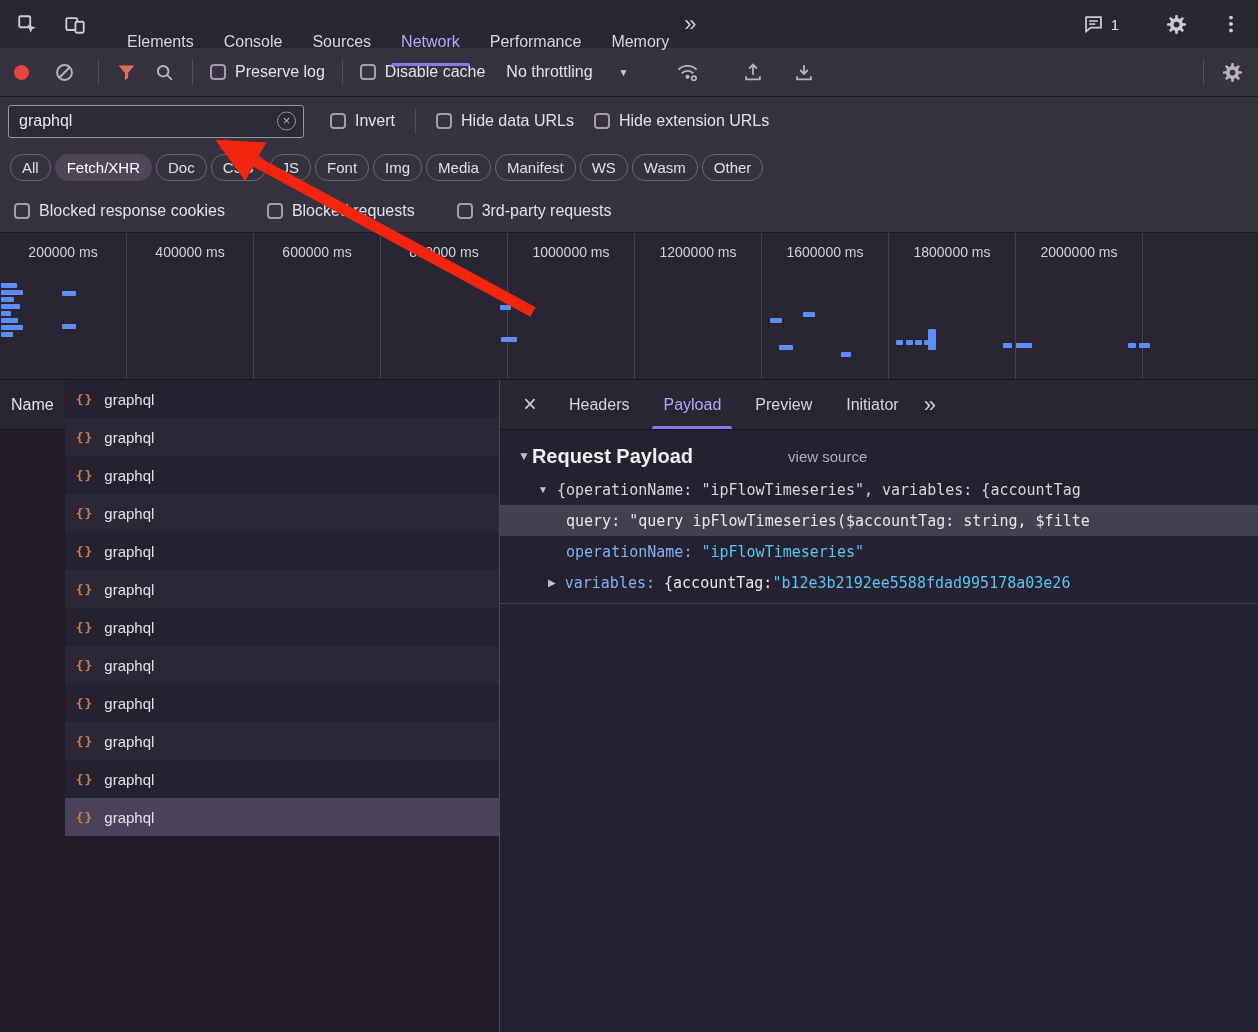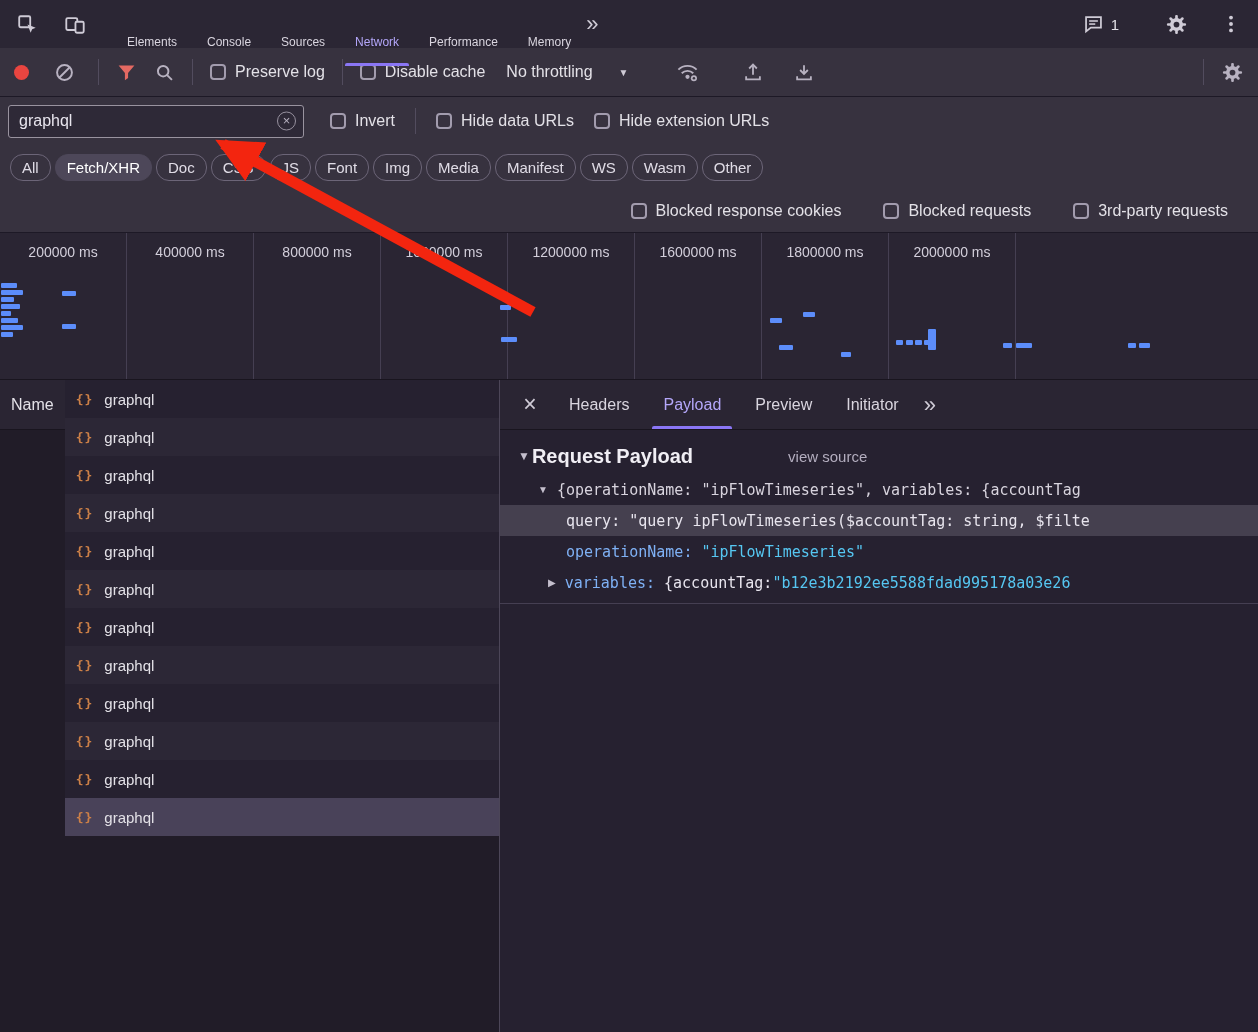--- a/index.html
+++ b/index.html
@@ -7,21 +7,21 @@
   body { font-family:"Liberation Sans", sans-serif; color:#e3e1e7; overflow:hidden; }
 
   .app { width:1258px; height:1032px; display:flex; flex-direction:column; position:relative; overflow:hidden; background:#262130; }
 
   .icon { display:inline-block; vertical-align:middle; }
   .icon svg { display:block; }
 
   
   .tabbar { height:48px; flex:none; background:#2b2634; display:flex; align-items:center; --hole:#2b2634; }
   .win-icons { display:flex; align-items:center; gap:26px; padding:0 26px 0 16px; color:#cfcbd6; }
-  .tab { height:100%; display:flex; align-items:center; padding:0 15px; font-size:12px; color:#d9d5df; position:relative; cursor:default;margin-top:36px; }
+  .tab { height:100%; display:flex; align-items:center; padding:0 15px; font-size:16px; color:#d9d5df; position:relative; cursor:default;margin-top:36px; }
   .tab.active { color:#b4a7fa; }
   .tab.active::after { content:""; position:absolute; left:5px; right:5px; bottom:0; height:3px; background:#8a76f5; border-radius:2px 2px 0 0; }
   .tabbar-right { margin-left:auto; display:flex; align-items:center; gap:22px; padding-right:16px; color:#cfcbd6; }
   .overflow-chevron { font-size:22px; color:#cfcbd6; line-height:1; }
   .msg-group { display:flex; align-items:center; gap:7px; margin-left:70px; }
   .msg-count { font-size:15px; color:#e3e1e7; }
 
   
   .toolbar { height:49px; flex:none; background:#37323f; border-bottom:1px solid #1d1926; display:flex; align-items:center; padding:0 14px; gap:17px; color:#b8b2c1; --hole:#37323f; }
   .record-dot { width:15px; height:15px; border-radius:50%; background:#e94540; flex:none; }
@@ -37,21 +37,21 @@
   .filter-wrap { position:relative; width:296px; flex:none; }
   .filter-input { width:100%; height:33px; background:#2e2937; border:1px solid #99939f; border-radius:3px; color:#e8e5ee; font-size:16px; font-family:"Liberation Sans",sans-serif; padding:0 32px 0 10px; outline:none; }
   .clear-btn { position:absolute; right:8px; top:50%; transform:translateY(-50%); width:19px; height:19px; border:1.5px solid #97919f; border-radius:50%; color:#b8b2c1; font-size:13px; line-height:16px; text-align:center; }
 
   
   .chipsrow { height:45px; flex:none; background:#37323f; display:flex; align-items:center; padding:0 10px; gap:4px; }
   .chip { border:1px solid #6c6578; background:transparent; border-radius:13px; padding:4px 11px; font-size:15px; color:#e0dce6; font-family:"Liberation Sans",sans-serif; white-space:nowrap; }
   .chip.selected { background:#4d4759; border-color:#4d4759; color:#fff; }
 
   
-  .checksrow { height:42px; flex:none; background:#37323f; display:flex; align-items:center; padding:0 30px; gap:42px;justify-content:flex-end; }
+  .checksrow { height:42px; flex:none; background:#37323f; display:flex; align-items:center; padding:0 14px; gap:42px; }
 
   
   .timeline { height:148px; flex:none; background:#2a2533; border-top:1px solid #1d1926; border-bottom:1px solid #19151f; position:relative; display:flex; overflow:hidden; }
   .tl-col { width:127px; flex:none; border-right:1px solid #453f52; display:flex; justify-content:center; }
   .tl-label { margin-top:11px; font-size:14px; color:#d3cfdb; white-space:nowrap; }
   .tl-bar { position:absolute; background:#5c8dfa; border-radius:1px; }
 
   
   .main { flex:1; display:flex; min-height:0; }
   .left { width:500px; flex:none; border-right:1px solid #4c4658; background:#211c28; display:flex; flex-direction:row; }
@@ -313,20 +313,23 @@
   </div>
 
   <div class="timeline">
       <div class="tl-col">
         <span class="tl-label">200000 ms</span>
       </div>
       <div class="tl-col">
         <span class="tl-label">400000 ms</span>
       </div>
       <div class="tl-col">
+        <span class="tl-label">600000 ms</span>
+      </div>
+      <div class="tl-col">
         <span class="tl-label">800000 ms</span>
       </div>
       <div class="tl-col">
         <span class="tl-label">1000000 ms</span>
       </div>
       <div class="tl-col">
         <span class="tl-label">1200000 ms</span>
       </div>
       <div class="tl-col">
         <span class="tl-label">1600000 ms</span>

